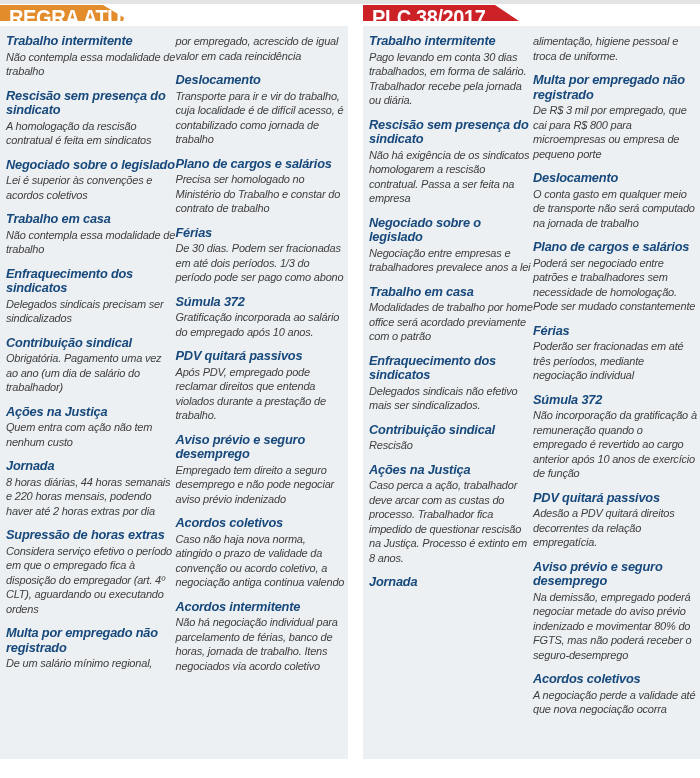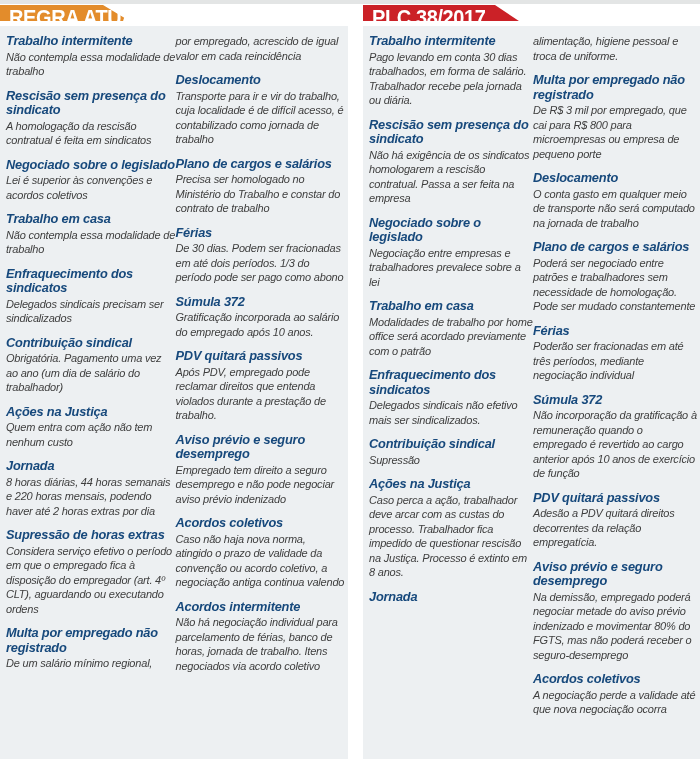--- a/index.html
+++ b/index.html
@@ -129,33 +129,33 @@
           <div class="item">
             <div class="heading">Trabalho intermitente</div>
             <div class="body-text">Pago levando em conta 30 dias trabalhados, em forma de salário. Trabalhador recebe pela jornada ou diária.</div>
           </div>
           <div class="item">
             <div class="heading">Rescisão sem presença do sindicato</div>
             <div class="body-text">Não há exigência de os sindicatos homologarem a rescisão contratual. Passa a ser feita na empresa</div>
           </div>
           <div class="item">
             <div class="heading">Negociado sobre o legislado</div>
-            <div class="body-text">Negociação entre empresas e trabalhadores prevalece sobre a lei</div>
+            <div class="body-text">Negociação entre empresas e trabalhadores prevalece anos a lei</div>
           </div>
           <div class="item">
             <div class="heading">Trabalho em casa</div>
             <div class="body-text">Modalidades de trabalho por home office será acordado previamente com o patrão</div>
           </div>
           <div class="item">
             <div class="heading">Enfraquecimento dos sindicatos</div>
             <div class="body-text">Delegados sindicais não efetivo mais ser sindicalizados.</div>
           </div>
           <div class="item">
             <div class="heading">Contribuição sindical</div>
-            <div class="body-text">Supressão</div>
+            <div class="body-text">Rescisão</div>
           </div>
           <div class="item">
             <div class="heading">Ações na Justiça</div>
             <div class="body-text">Caso perca a ação, trabalhador deve arcar com as custas do processo. Trabalhador fica impedido de questionar rescisão na Justiça. Processo é extinto em 8 anos.</div>
           </div>
           <div class="item">
             <div class="heading">Jornada</div>
           </div>
         </div>
       <div class="col">

